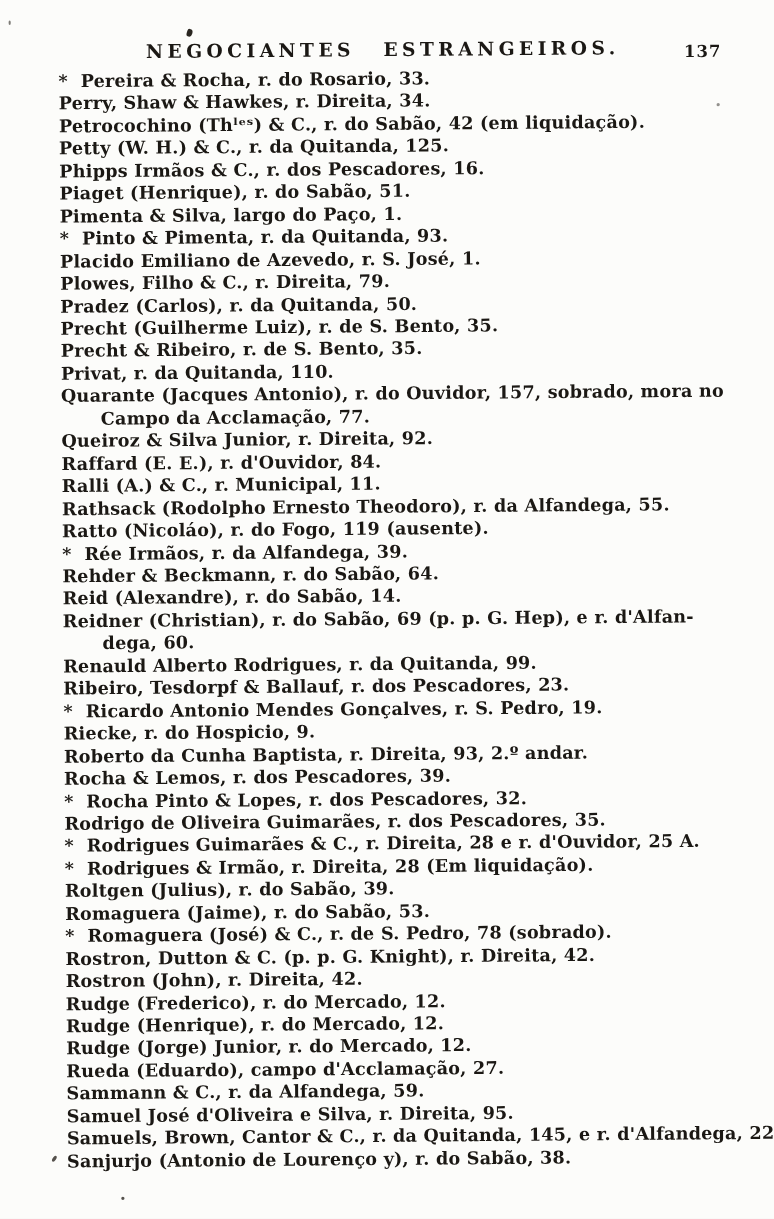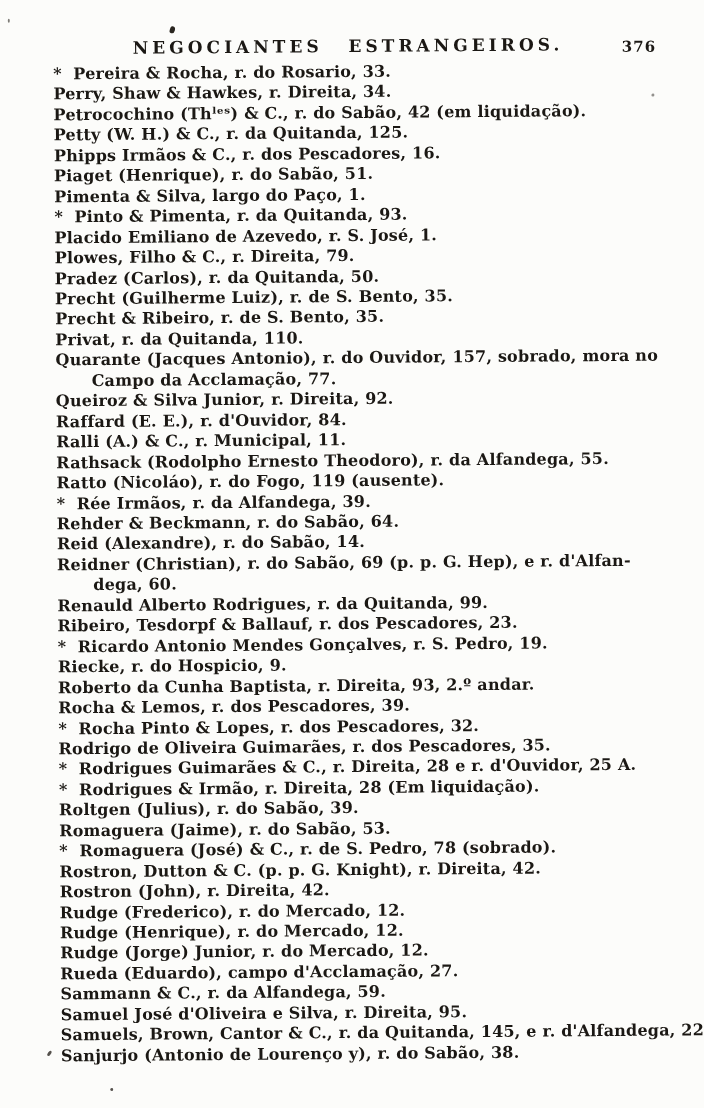--- a/index.html
+++ b/index.html
@@ -73,21 +73,21 @@
   .speck.s5 { left: 655px; top: 96px; width: 3px; height: 3px; opacity: .5; }
 </style>
 </head>
 <body>
 
 <div class="page">
   <div class="tilt">
 
     <div class="running-head">NEGOCIANTES ESTRANGEIROS.</div>
 
-    <div class="page-number">376</div>
+    <div class="page-number">137</div>
 
     <div class="entries">
         <div class="entry">*  Pereira &amp; Rocha, r. do Rosario, 33.</div>
         <div class="entry">Perry, Shaw &amp; Hawkes, r. Direita, 34.</div>
         <div class="entry">Petrocochino (Thˡᵉˢ) &amp; C., r. do Sabão, 42 (em liquidação).</div>
         <div class="entry">Petty (W. H.) &amp; C., r. da Quitanda, 125.</div>
         <div class="entry">Phipps Irmãos &amp; C., r. dos Pescadores, 16.</div>
         <div class="entry">Piaget (Henrique), r. do Sabão, 51.</div>
         <div class="entry">Pimenta &amp; Silva, largo do Paço, 1.</div>
         <div class="entry">*  Pinto &amp; Pimenta, r. da Quitanda, 93.</div>

